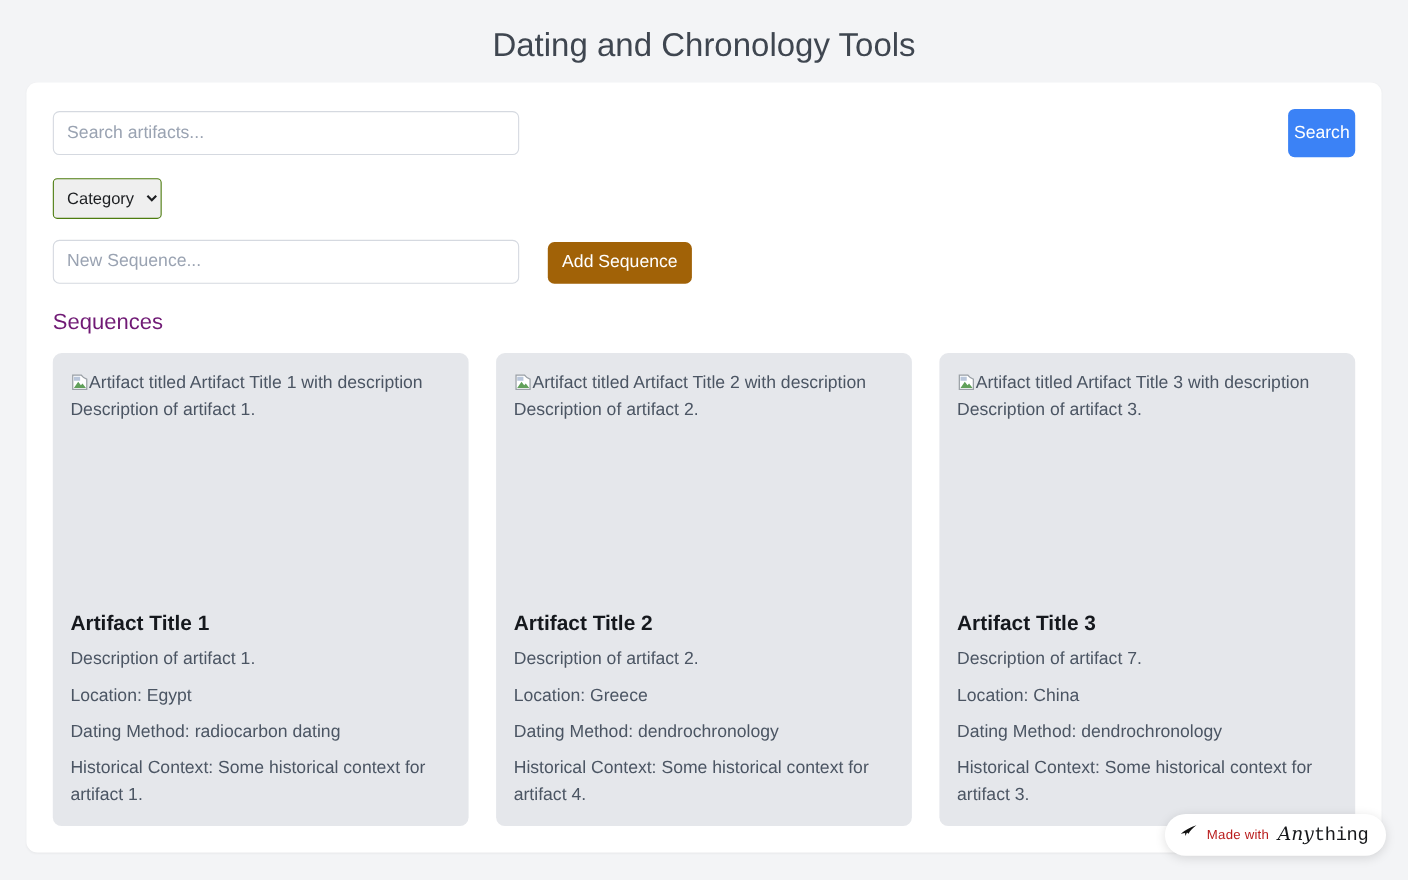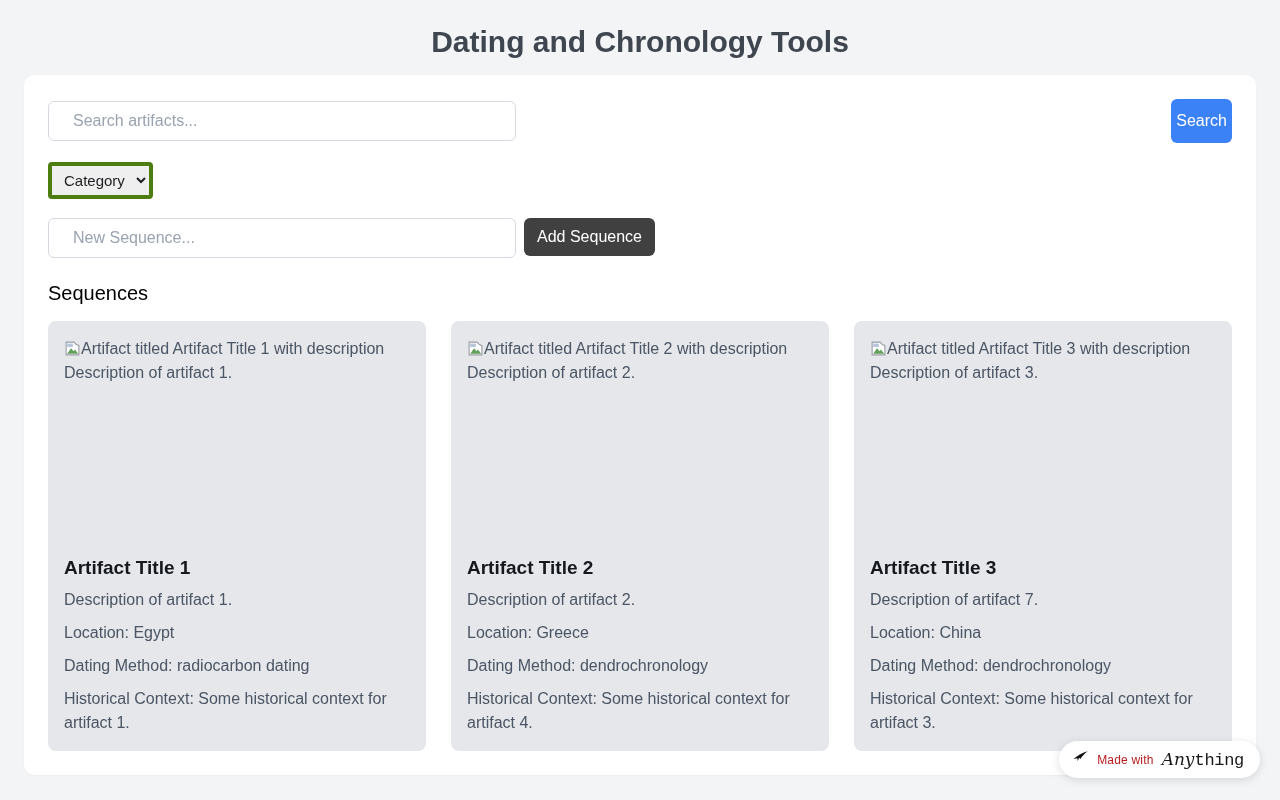--- a/index.html
+++ b/index.html
@@ -8,41 +8,41 @@
     background: #f3f4f6;
     font-family: "Liberation Sans", sans-serif;
     color: #374151;
     overflow: hidden;
   }
   .page-title {
     text-align: center;
     margin: 25px 0 0;
     font-size: 30px;
     line-height: 33px;
-    font-weight: 700;
+    font-weight: 400;
     color: #3f4650;
   }
   .container {
     margin: 17px 24px 0;
     background: #ffffff;
     border-radius: 10px;
     padding: 24px;
     box-shadow: 0 1px 2px rgba(0,0,0,0.04);
   }
   .row-search {
     display: flex;
     justify-content: space-between;
     align-items: center;
   }
   .text-input {
-    width: 468px;
+    width: 424px;
     height: 40px;
     border: 1px solid #d5d9e0;
     border-radius: 6px;
-    padding: 0 24px;
+    padding: 0 12px;
     font-size: 16px;
     font-family: "Liberation Sans", sans-serif;
     color: #333a45;
     background: #fff;
     outline: none;
   }
   .text-input::placeholder { color: #9aa3b2; }
   .btn {
     border: none;
     border-radius: 6px;
@@ -60,40 +60,40 @@
     margin-top: 19px;
     display: flex;
     gap: 18px;
   }
   .filter-select {
     height: 37px;
     font-size: 15px;
     font-family: "Liberation Sans", sans-serif;
     color: #1c1e21;
     background: #efefef;
-    border: 4px solid #4d7c0f;
+    border: 1px solid #4d7c0f;
     border-radius: 4px;
     padding: 0 8px;
   }
   .row-sequence {
     margin-top: 19px;
     display: flex;
-    align-items: flex-start;
-    gap: 8px;
+    align-items: flex-end;
+    gap: 26px;
   }
   .btn-add {
-    background: #404040;
+    background: #a16207;
     height: 38px;
     padding: 4px 13px;
   }
   .section-heading {
     margin-top: 24px;
     font-size: 20px;
     font-weight: 500;
-    color: #000000;
+    color: #701a75;
   }
   .cards-grid {
     margin-top: 16px;
     display: grid;
     grid-template-columns: repeat(3, 1fr);
     gap: 25px;
   }
   .card {
     background: #e5e7eb;
     border-radius: 8px;

